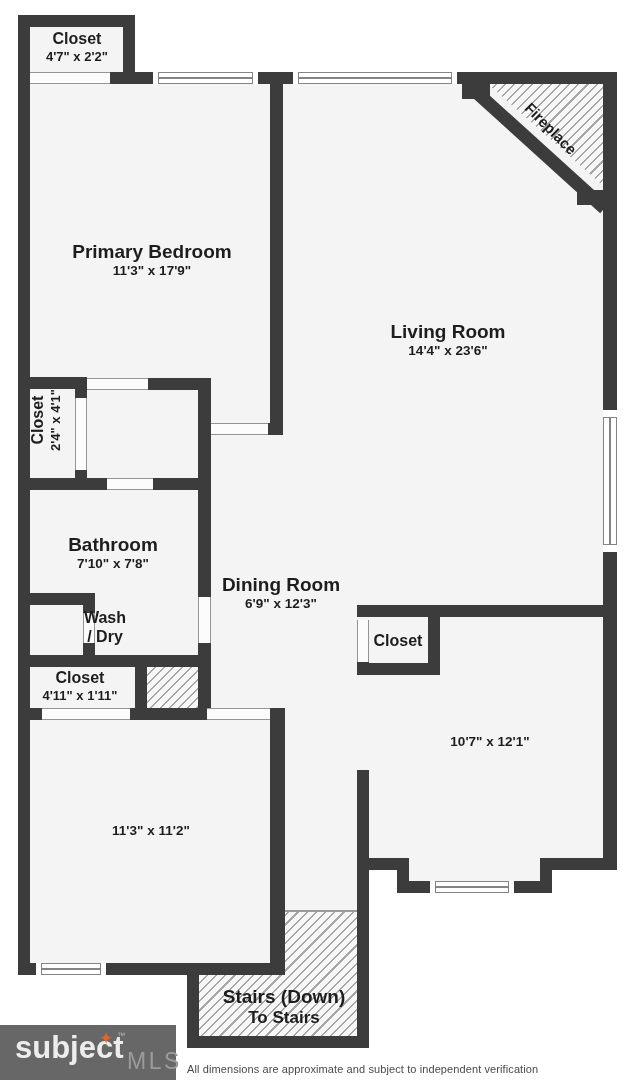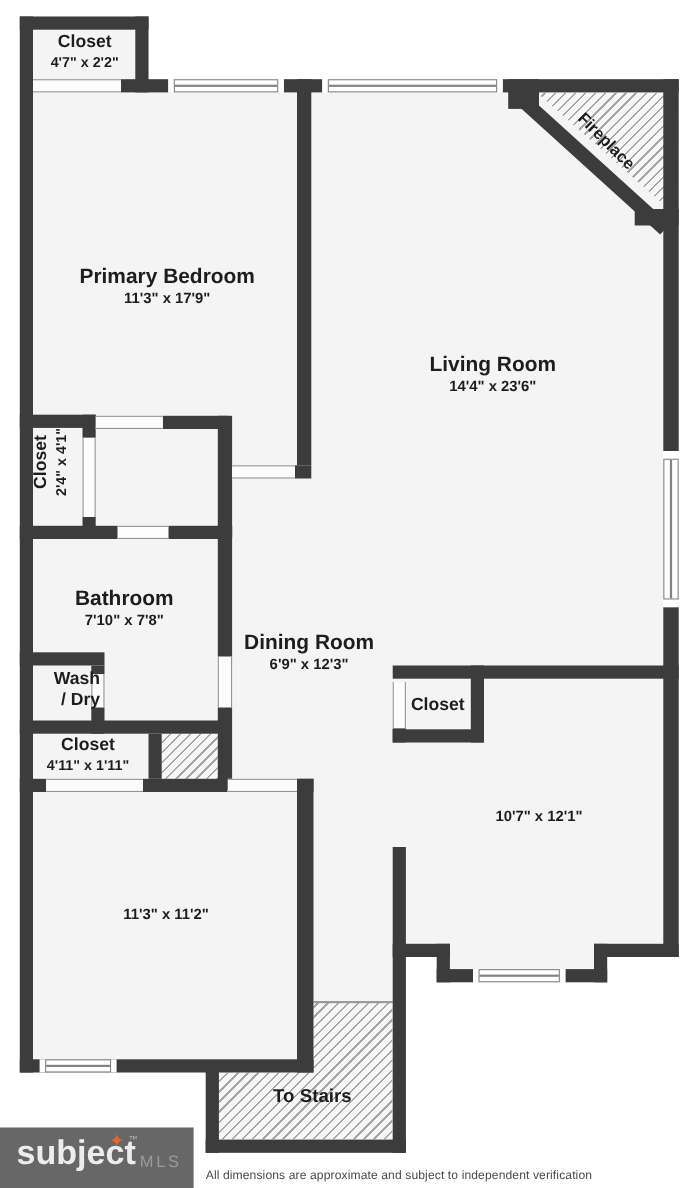--- a/index.html
+++ b/index.html
@@ -18,28 +18,28 @@
   .win-v .glass{top:7px;bottom:7px;left:0px;right:0px;}
   .win-v .glass::after{content:'';position:absolute;top:0;bottom:0;left:50%;width:1.5px;margin-left:-0.75px;background:#848484;}
   .lbl{position:absolute;text-align:center;color:#1d1d1d;font-weight:bold;}
   .lbl .nm{font-size:19px;line-height:21px;}
   .lbl .dm{font-size:13.5px;line-height:18px;}
   .lbl-sm .nm{font-size:16px;line-height:19px;}
   .lbl-sm .dm{font-size:13px;line-height:17px;}
   .lbl-rot{transform:rotate(-90deg);}
   .lbl-fire{transform:rotate(45deg);font-size:15px;}
   .lbl-stairs .dm{font-size:17px;line-height:21px;}
-  .lbl-wash{text-align:right;}
+  .lbl-wash{text-align:center;padding-left:44px;}
   .thinline{position:absolute;background:#9a9a9a;}
   
   #logo-box{position:absolute;left:0px;top:1025px;width:176px;height:55px;background:#676767;}
   #logo-brand{position:absolute;left:15px;top:5px;font-size:31px;font-weight:bold;color:#ededed;letter-spacing:0px;}
   #logo-star{position:absolute;left:99px;top:3px;font-size:17px;color:#e0662e;}
   #logo-tm{position:absolute;left:117px;top:6px;font-size:8px;color:#bdbdbd;}
-  #logo-mls{position:absolute;left:127px;top:23px;font-size:15px;color:#9b9b9b;letter-spacing:2.5px;}
+  #logo-mls{position:absolute;left:127px;top:23px;font-size:23px;color:#9b9b9b;letter-spacing:2.5px;}
   #disclaimer{position:absolute;left:187px;top:1063px;font-size:11px;color:#4a4a4a;letter-spacing:0.1px;}
 </style>
 </head>
 <body>
 
 <div id="plan">
 
   <div class="f" style="left:18px;top:15px;width:117px;height:68px;"></div>
   <div class="f" style="left:18px;top:72px;width:599px;height:798px;"></div>
   <div class="f" style="left:18px;top:870px;width:267px;height:105px;"></div>
@@ -177,20 +177,21 @@
 
   <div class="lbl" style="left:390px;top:733px;width:200px;">
     <div class="dm">10'7" x 12'1"</div>
   </div>
 
   <div class="lbl" style="left:51px;top:822px;width:200px;">
     <div class="dm">11'3" x 11'2"</div>
   </div>
 
   <div class="lbl lbl-stairs" style="left:199px;top:986px;width:170px;">
+    <div class="nm">Stairs (Down)</div>
     <div class="dm">To Stairs</div>
   </div>
 
   <div class="lbl lbl-fire" style="left:491px;top:120px;width:120px;">
     <div>Fireplace</div>
   </div>
 
   <div id="logo-box">
     <span id="logo-brand">subject</span>
     <span id="logo-star">✦</span>

